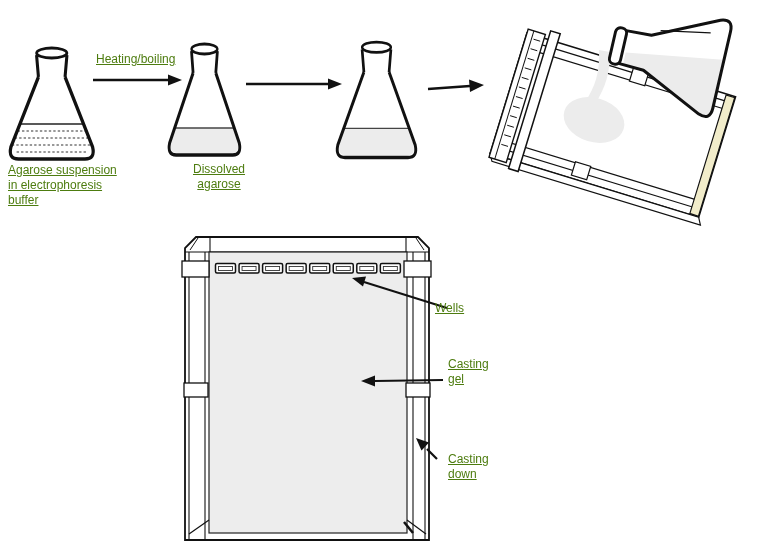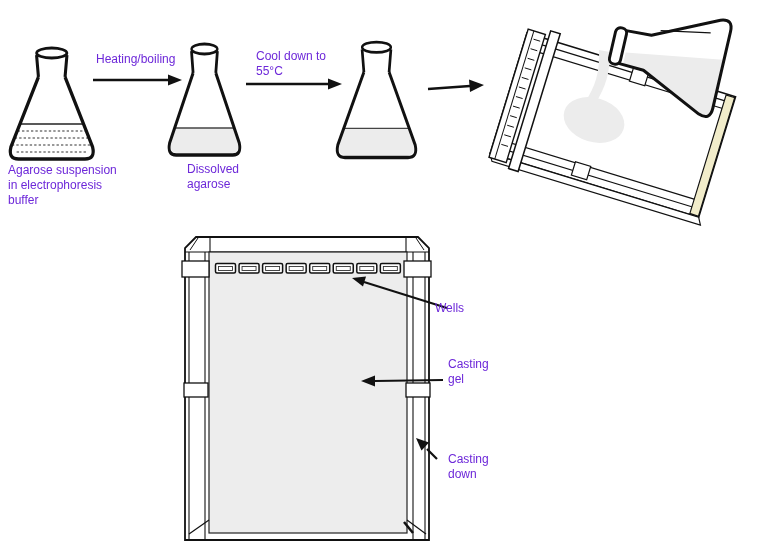--- a/index.html
+++ b/index.html
@@ -4,22 +4,23 @@
 <style>
   html,body { margin:0; padding:0; background:#fff; }
   .canvas {
     position:relative; width:760px; height:547px;
     background:#fff; overflow:hidden;
     font-family:"Liberation Sans", sans-serif;
   }
   .art { position:absolute; left:0; top:0; }
   .lbl {
     position:absolute;
-    font-size:12px; line-height:1.26; color:#6d28d9;
+    font-size:12px; line-height:1.26; color:#4d7c0f;
     white-space:normal;
+    text-decoration:underline;
   }
 </style>
 </head>
 <body>
 
 <div class="canvas">
 
   <svg class="art" width="760" height="547" viewBox="0 0 760 547">
 
     <g transform="translate(9,47) scale(0.95,1)">
@@ -173,19 +174,18 @@
       <polygon points="361,381 375,375.5 375,386.5" fill="#111"></polygon>
     </g>
     <g>
       <line x1="437" y1="459" x2="427" y2="449" stroke="#111" stroke-width="2.2"></line>
       <polygon points="416,438 429,442.5 421.5,450.5" fill="#111"></polygon>
     </g>
   </svg>
 
   <div class="lbl" style="left:8px;  top:163px; width:118px;">Agarose suspension in electrophoresis buffer</div>
   <div class="lbl" style="left:96px; top:52px;  width:92px;">Heating/boiling</div>
-  <div class="lbl" style="left:187px;top:162px; width:64px;">Dissolved agarose</div>
-  <div class="lbl" style="left:256px;top:49px;  width:80px;">Cool down to 55°C</div>
+  <div class="lbl" style="left:187px;top:162px; width:64px;text-align:center;">Dissolved agarose</div>
   <div class="lbl" style="left:435px;top:301px;">Wells</div>
   <div class="lbl" style="left:448px;top:357px; width:56px;">Casting gel</div>
   <div class="lbl" style="left:448px;top:452px; width:52px;">Casting down</div>
 
 </div>
 
 </body></html>

